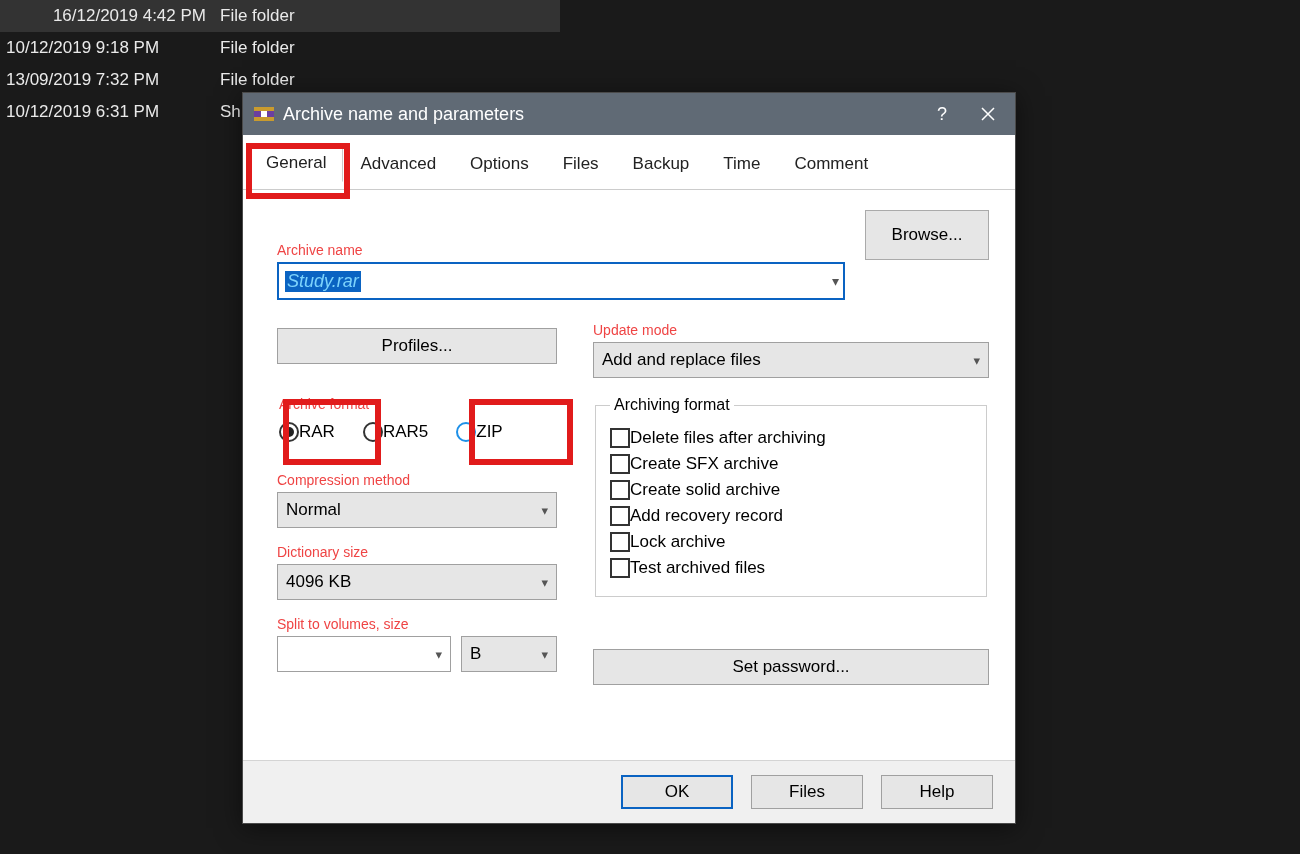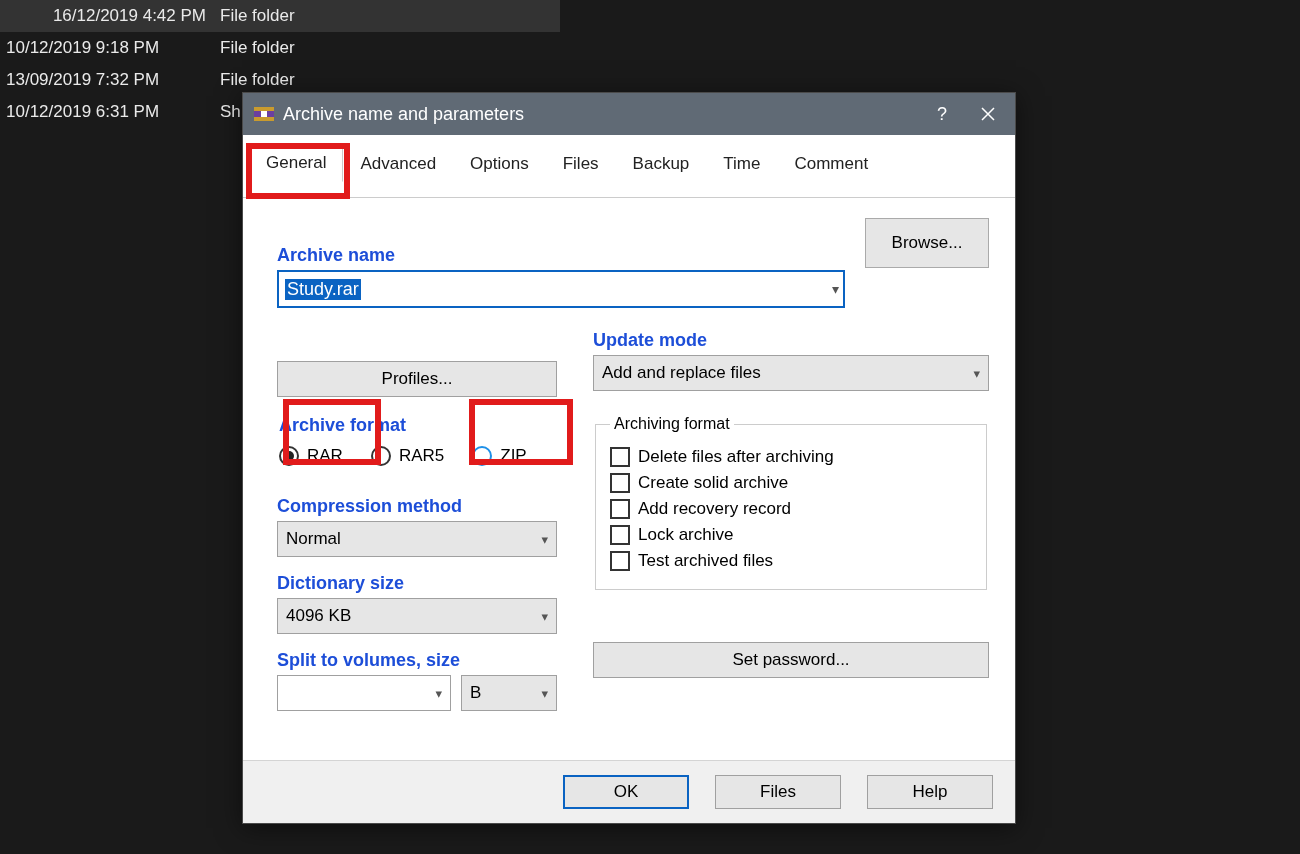--- a/index.html
+++ b/index.html
@@ -67,21 +67,21 @@
     font-family: "Segoe UI", sans-serif;
   }
   .winrar-icon {
     width: 22px; height: 22px;
     display: inline-block;
   }
 
   .tabstrip {
     display: flex;
     align-items: flex-end;
-    padding: 6px 6px 16px 6px;
+    padding: 6px 6px 8px 6px;
     background: #fff;
     border-bottom: 1px solid #ccc;
     height: 40px;
     position: relative;
   }
   .tab {
     padding: 6px 16px 8px 16px;
     font-size: 17px;
     color: #222;
     cursor: default;
@@ -103,25 +103,24 @@
     display: flex;
     flex-direction: column;
     gap: 0;
   }
   .two-col {
     display: flex;
     gap: 36px;
   }
   .col { flex: 1; min-width: 0;}
   label.section {
-    font-size: 18px;
-    color: #1d4ed8;
+    font-size: 14px;
+    color: #ef4444;
     display: block;
     margin-bottom: 4px;
-    font-weight: bold;
   }
 
   
   .archive-top {
     display: flex;
     gap: 20px;
     align-items: flex-end;
     margin-bottom: 10px;
   }
   .archive-top .left { flex: 1; }
@@ -134,23 +133,24 @@
   }
   .archive-name {
     display: flex;
     height: 34px;
     border: 2px solid #0a63c2;
     align-items: center;
     padding: 0 4px 0 6px;
   }
   .archive-name .sel-text {
     background: #0a63c2;
-    color: #ffffff;
+    color: #7dd3fc;
     padding: 0 2px;
     font-size: 18px;
+    font-style: italic;
   }
   .archive-name .chev {
     margin-left: auto;
     font-size: 14px;
     color: #555;
   }
 
   
   .combo {
     height: 34px;
@@ -178,21 +178,21 @@
     position: relative;
   }
   .group legend {
     font-size: 16px;
     padding: 0 4px;
   }
 
   .radio, .check {
     display: flex;
     align-items: center;
-    gap: 8px;
+    gap: 0;
     font-size: 17px;
     margin: 6px 0;
   }
   .radio .dot {
     width: 20px; height: 20px;
     border: 2px solid #333;
     border-radius: 50%;
     display: inline-flex;
     align-items: center;
     justify-content: center;
@@ -229,25 +229,24 @@
   .btnbar {
     border-top: 1px solid #d4d4d4;
     padding: 14px 22px;
     display: flex;
     gap: 18px;
     justify-content: flex-end;
     background: #f0f0f0;
     flex: none;
   }
   .btnbar button {
-    width: 126px; height: 34px;
+    width: 112px; height: 34px;
     font-size: 17px;
     background: #e6e6e6;
     border: 1px solid #a0a0a0;
-    margin-left: 8px;
   }
   .btnbar button.primary {
     border: 2px solid #0a63c2;
   }
 
   
   .hl {
     position: absolute;
     border: 6px solid #e11b1b;
     pointer-events: none;
@@ -313,21 +312,21 @@
         <div class="archive-name">
           <span class="sel-text">Study.rar</span>
           <span class="chev">▾</span>
         </div>
       </div>
       <button class="browse-btn">Browse...</button>
     </div>
 
     <div class="two-col" style="margin-top:12px">
       <div class="col" style="flex:0 0 280px">
-        <button class="wide-btn" style="margin-top:31px">Profiles...</button>
+        <button class="wide-btn" style="margin-top:6px">Profiles...</button>
       </div>
       <div class="col">
         <label class="section">Update mode</label>
         <div class="combo">
           <span>Add and replace files</span>
           <span class="chev">▾</span>
         </div>
       </div>
     </div>
 
@@ -378,20 +377,24 @@
 
       <div class="col">
         <fieldset class="group">
           <legend>Archiving format</legend>
           <label class="check">
               <span class="box"></span>
               <span>Delete files after archiving</span>
             </label>
           <label class="check">
               <span class="box"></span>
+              <span>Create SFX archive</span>
+            </label>
+          <label class="check">
+              <span class="box"></span>
               <span>Create solid archive</span>
             </label>
           <label class="check">
               <span class="box"></span>
               <span>Add recovery record</span>
             </label>
           <label class="check">
               <span class="box"></span>
               <span>Lock archive</span>
             </label>

